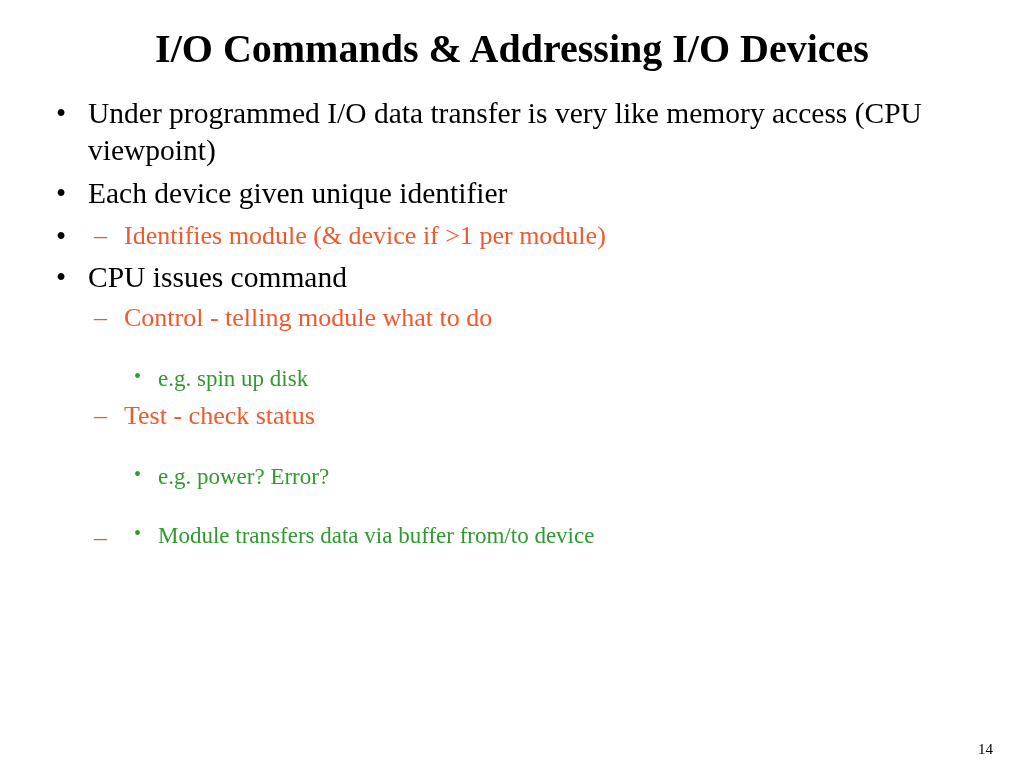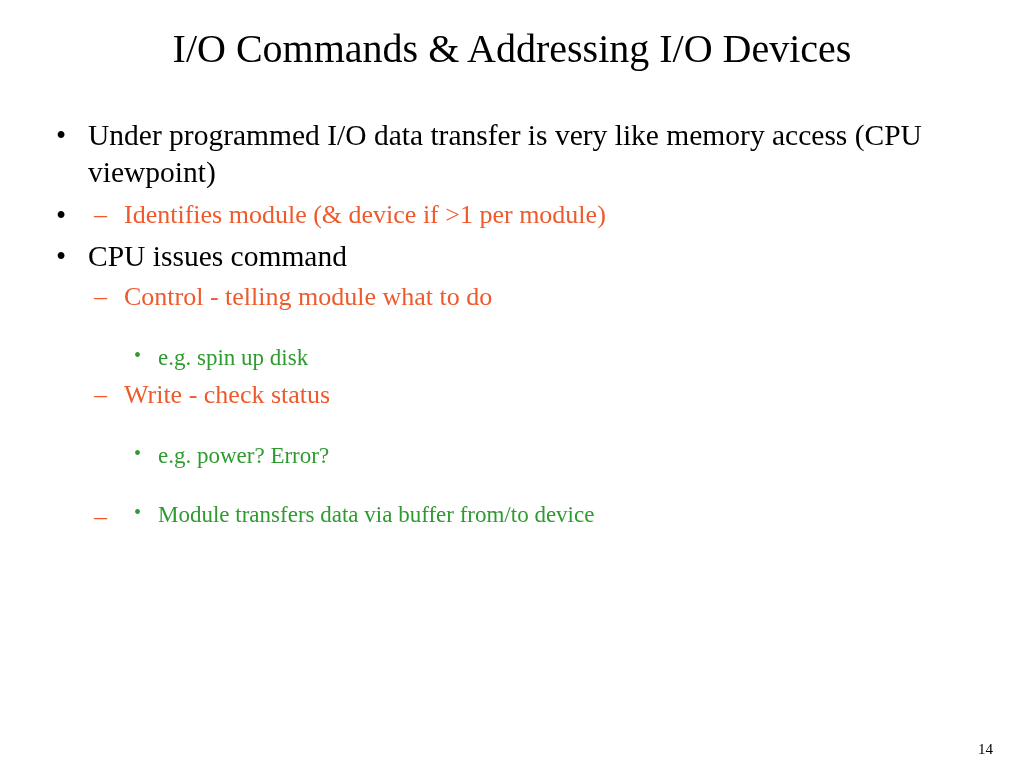--- a/index.html
+++ b/index.html
@@ -14,23 +14,23 @@
   }
   .slide {
     position: relative;
     width: 1024px;
     height: 768px;
     box-sizing: border-box;
     padding: 20px 50px 0 50px;
   }
   .title {
     font-size: 40px;
-    font-weight: normal;
+    font-weight: bold;
     text-align: center;
-    margin: 5px 0 45px 0;
+    margin: 5px 0 23px 0;
   }
   ul {
     margin: 0;
     padding: 0;
     list-style: none;
   }
   
   .lvl1 > li {
     position: relative;
     font-size: 29.5px;
@@ -100,36 +100,37 @@
 </style>
 </head>
 <body>
 
 <div class="slide">
 
   <div class="title">I/O Commands &amp; Addressing I/O Devices</div>
 
   <ul class="lvl1">
     <li><span>Under programmed I/O data transfer is very like memory access (CPU viewpoint)</span></li>
+    <li><span>Each device given unique identifier</span></li>
     <li>
       <ul class="lvl2">
         <li><span>Identifies module (&amp; device if &gt;1 per module)</span></li>
       </ul>
     </li>
     <li>
       <span>CPU issues command</span>
       <ul class="lvl2">
         <li>
           <span>Control - telling module what to do</span>
           <ul class="lvl3">
             <li><span>e.g. spin up disk</span></li>
           </ul>
         </li>
         <li>
-          <span>Write - check status</span>
+          <span>Test - check status</span>
           <ul class="lvl3">
             <li><span>e.g. power? Error?</span></li>
           </ul>
         </li>
         <li>
           <ul class="lvl3">
             <li><span>Module transfers data via buffer from/to device</span></li>
           </ul>
         </li>
       </ul>

